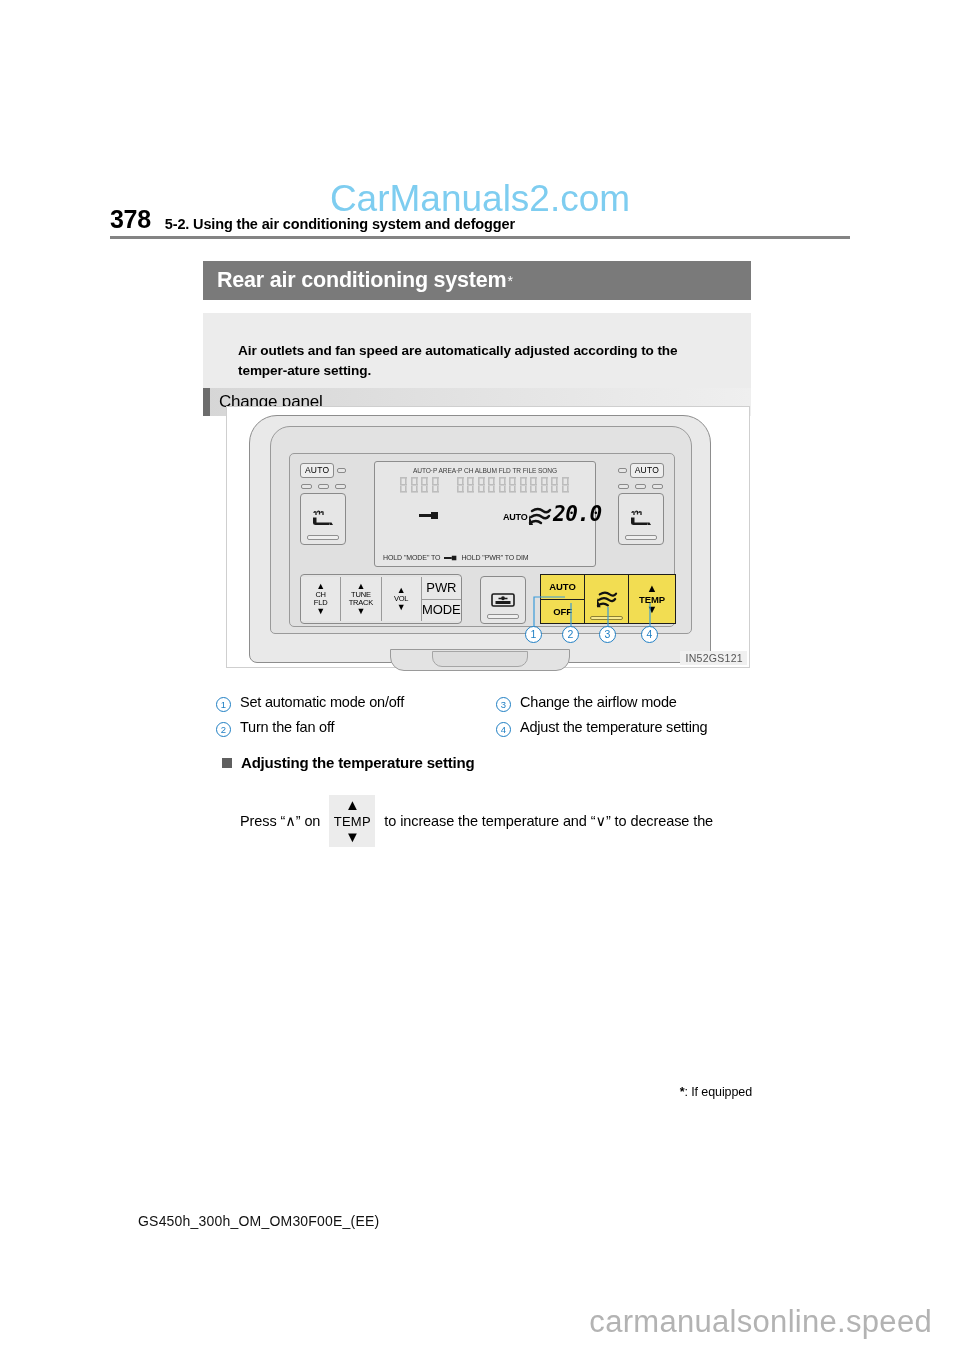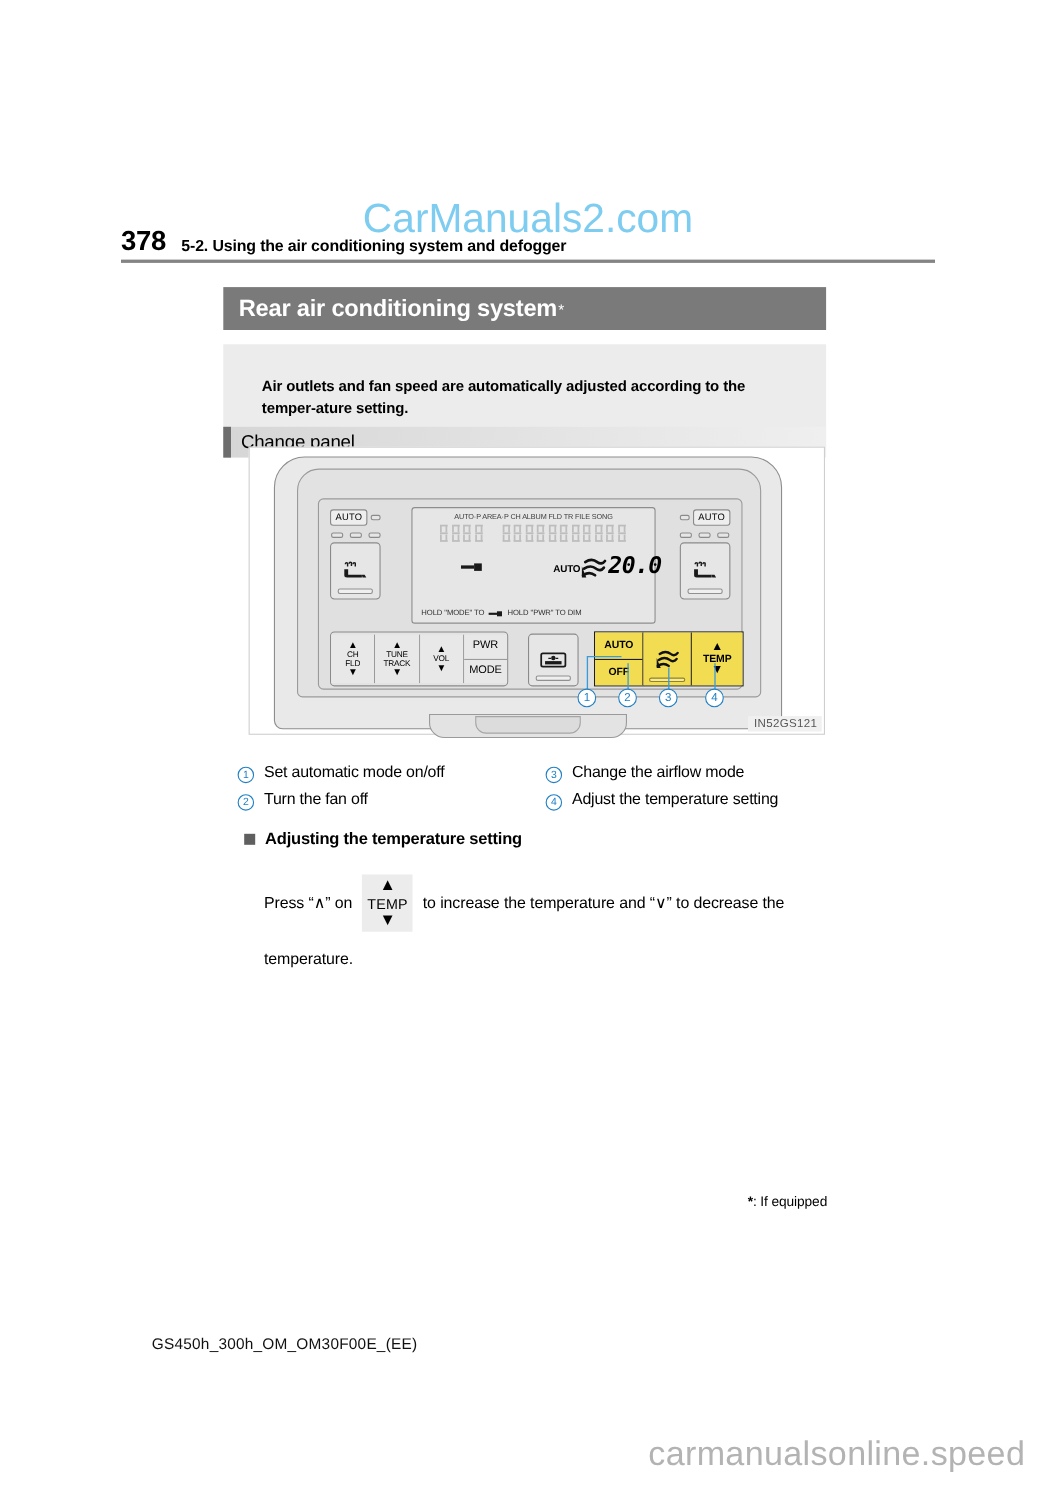--- a/index.html
+++ b/index.html
@@ -347,21 +347,21 @@
   .bc .chev { font-size: 9px; line-height: 1; }
   .bc.split {
     flex-direction: column;
     justify-content: stretch;
     padding: 0;
     gap: 0;
   }
   .bc.split > div {
     flex: 1;
     display: flex; align-items: center; justify-content: center;
-    font-size: 10px;
+    font-size: 13px;
     letter-spacing: -0.1px;
     width: 100%;
   }
   .bc.split > div:first-child { border-bottom: 1.1px solid #9a9a9a; }
 
   .mirror-btn {
     position: absolute;
     left: 190px; top: 122px;
     width: 46px; height: 48px;
     border: 1.3px solid #8a8a8a;
@@ -752,21 +752,20 @@
 <div class="para">
   <div class="l1">
     <span class="pre">Press “∧” on</span>
     <span class="temp-key">
       <span class="chev">▲</span>
       <span class="lbl">TEMP</span>
       <span class="chev">▼</span>
     </span>
     <span class="post">to increase the temperature and “∨” to decrease the</span>
   </div>
-  <div class="l2">temperature.</div>
 </div>
 
 <div class="footnote">
   <span class="ast">*</span><span>: If equipped</span>
 </div>
 
 <div class="page-footer">GS450h_300h_OM_OM30F00E_(EE)</div>
 
 <div class="wm-bottom">carmanualsonline.speed</div>
 

